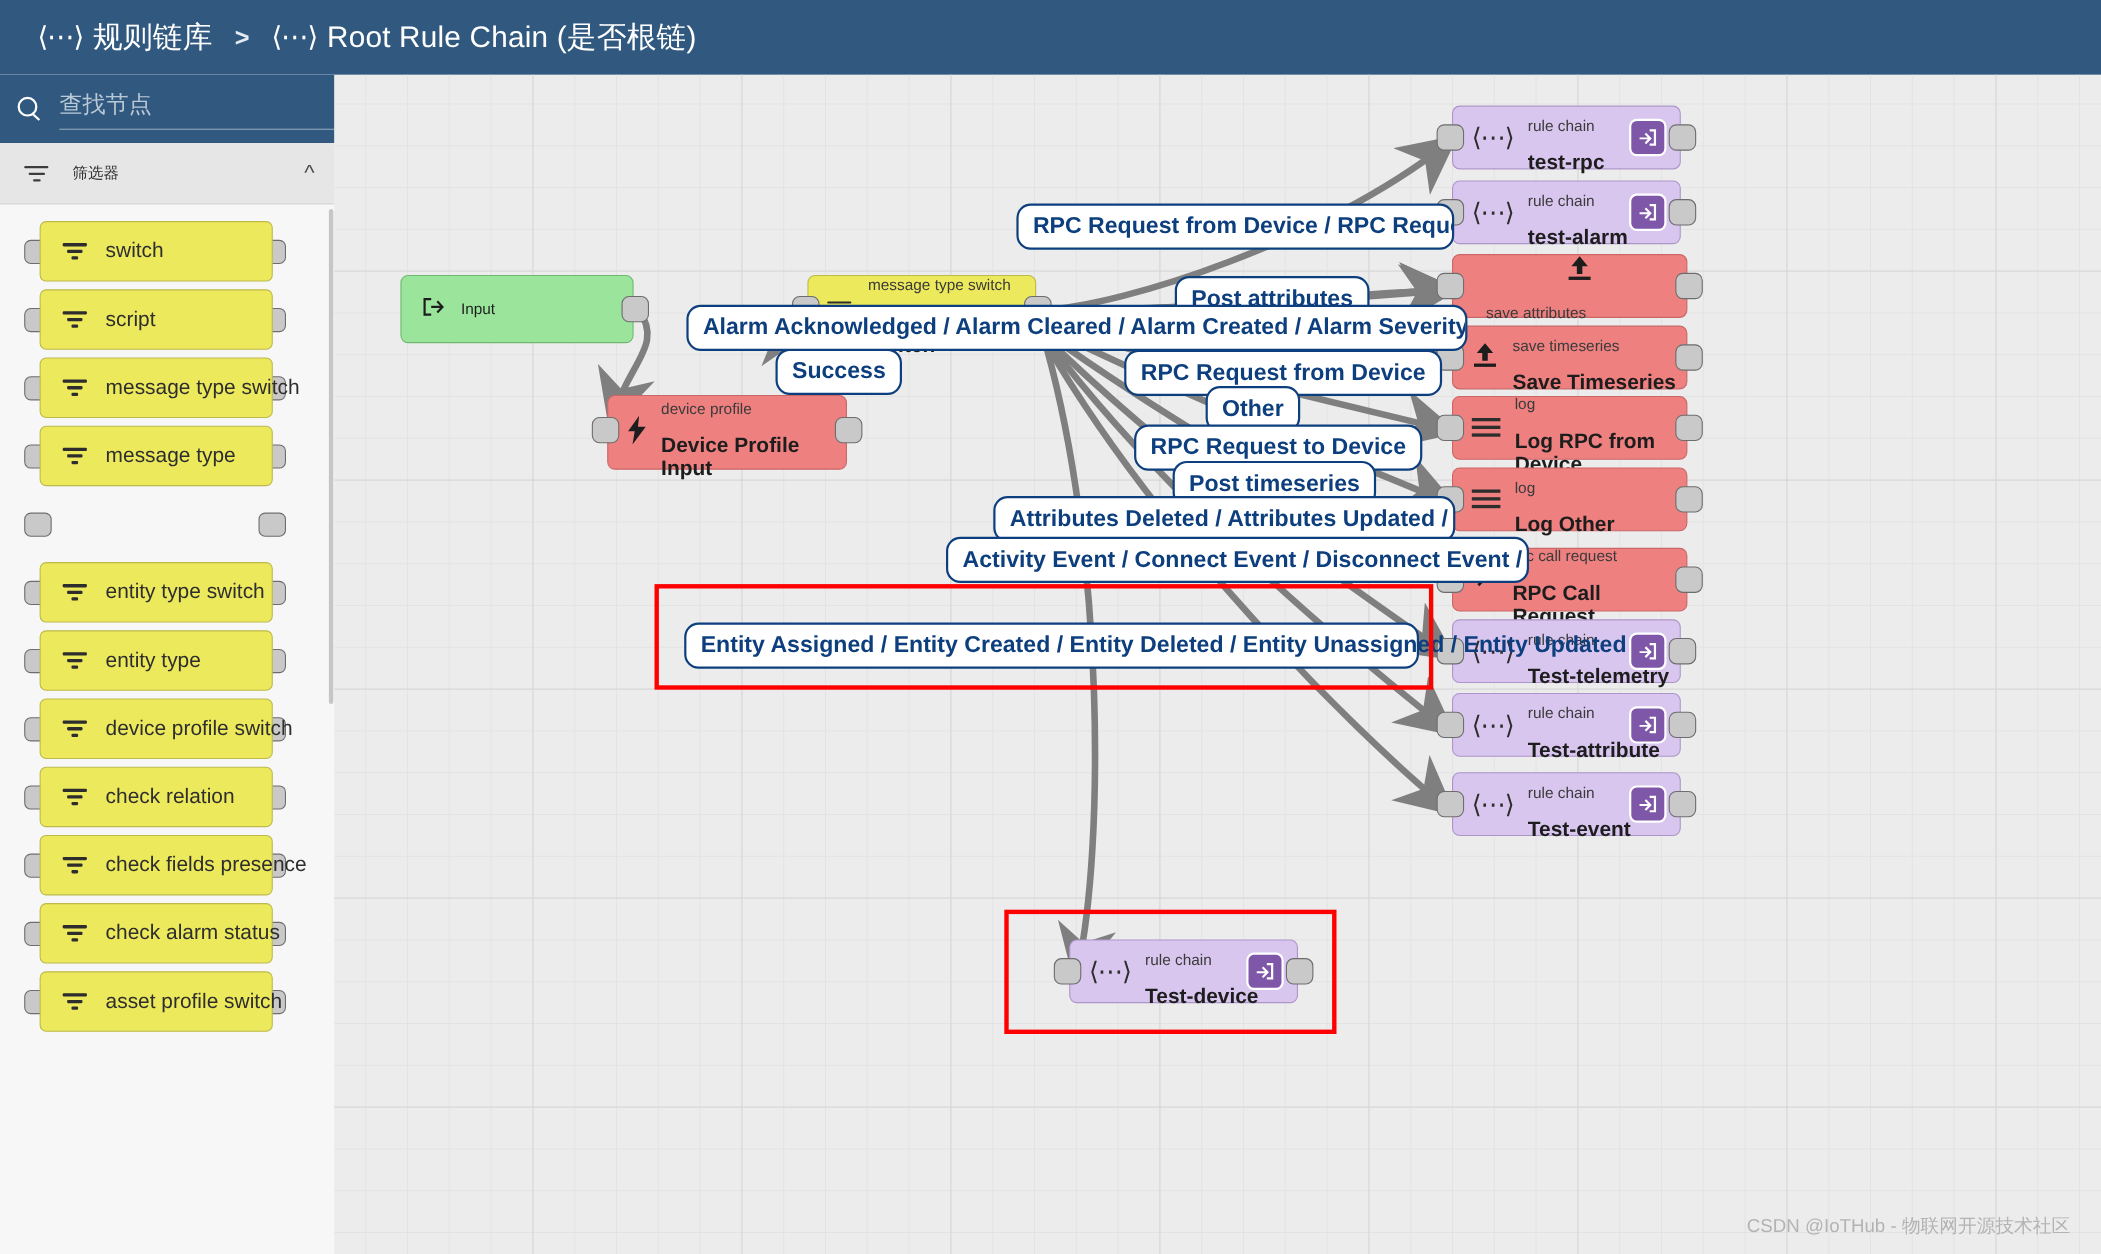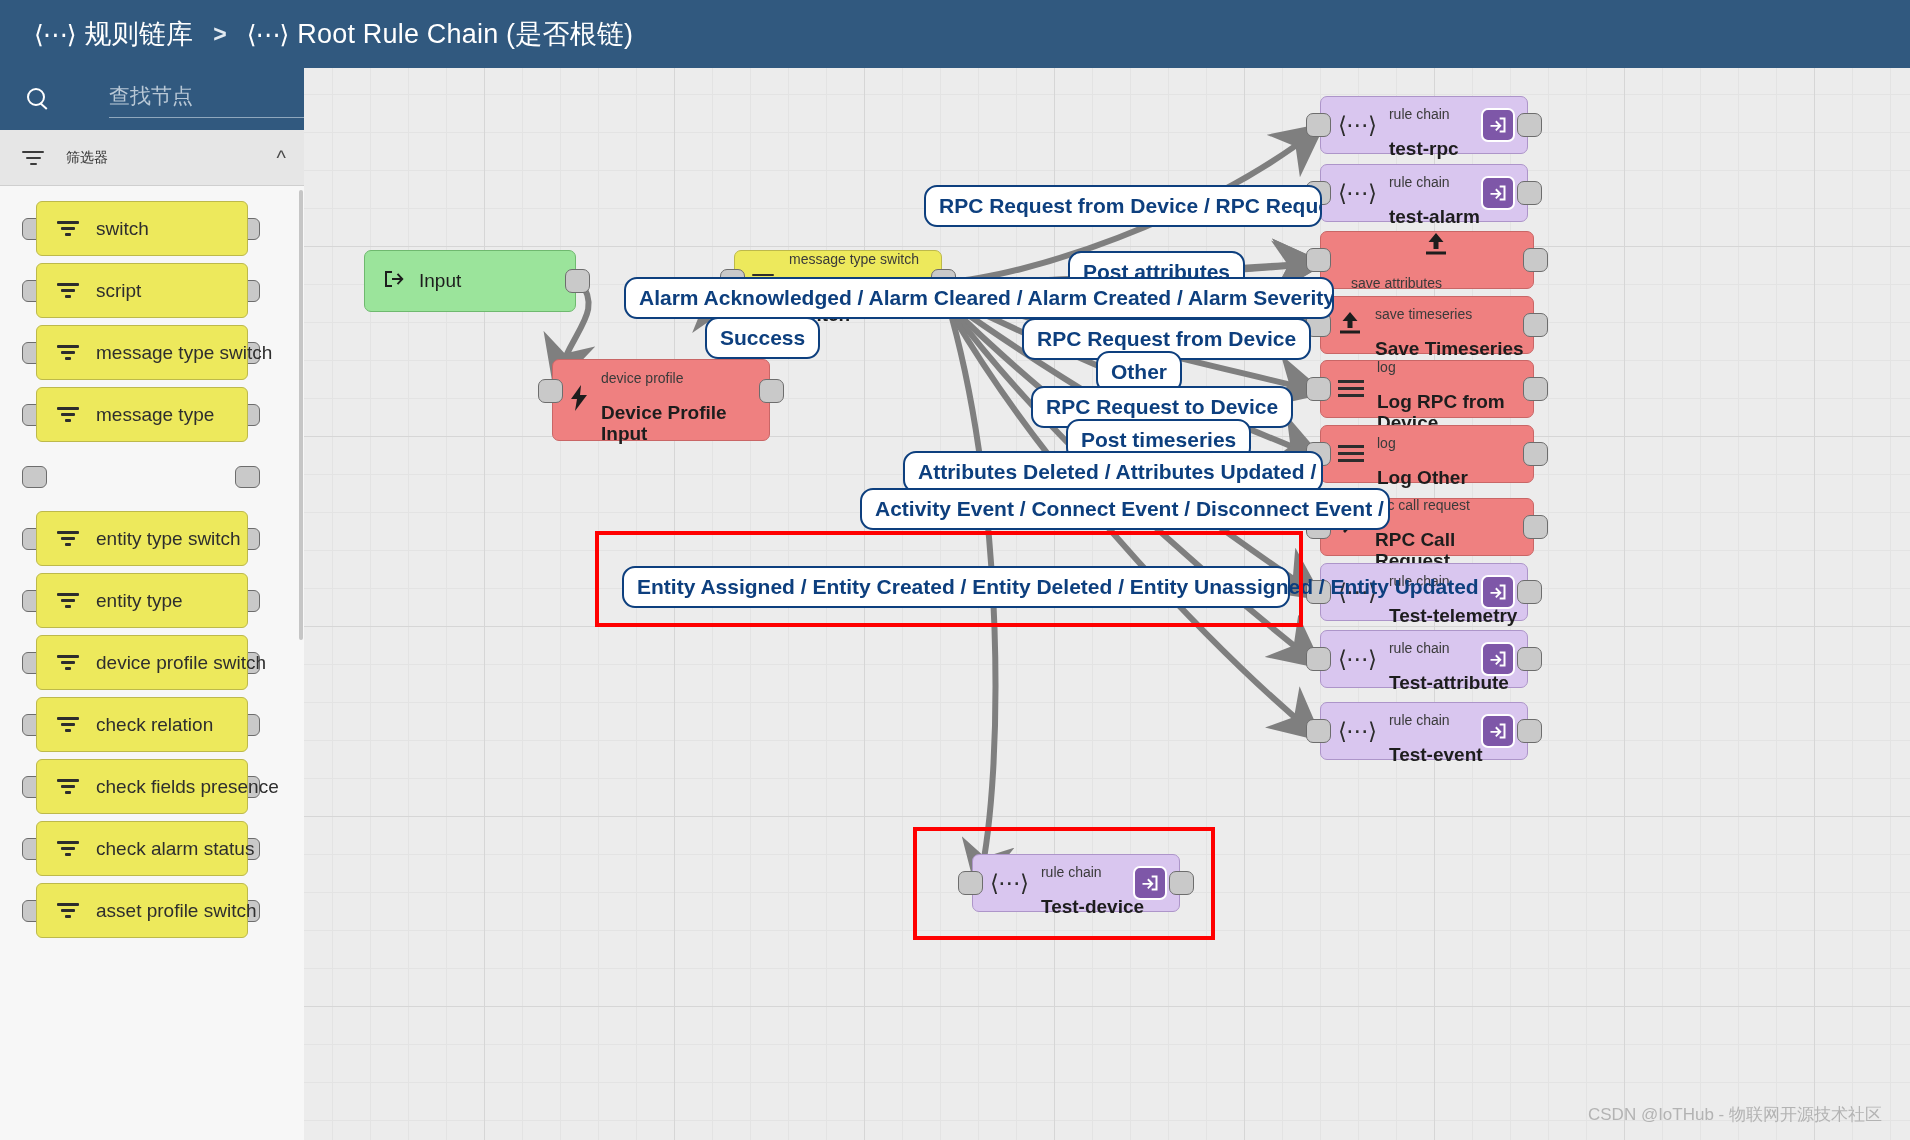--- a/index.html
+++ b/index.html
@@ -27,21 +27,21 @@
     letter-spacing: -1px;
   }
 
   
   .sidebar {
     position: absolute; left: 0; top: 68px; width: 304px; height: 1072px;
     background: #f7f7f7;
   }
   .search-wrap {
     height: 62px; background: #31597f;
-    display: flex; align-items: center; padding: 0 16px 0 25px; gap: 44px;
+    display: flex; align-items: center; padding: 0 16px 0 14px;
   }
   .search-ico { width: 26px; height: 26px; flex: 0 0 auto; position: relative; }
   .search-ico::before {
     content: ""; position: absolute; left: 2px; top: 2px;
     width: 14px; height: 14px; border: 2.3px solid #fff; border-radius: 50%;
   }
   .search-ico::after {
     content: ""; position: absolute; left: 15px; top: 16px;
     width: 9px; height: 2.3px; background: #fff; transform: rotate(42deg);
     transform-origin: left center;
@@ -113,21 +113,21 @@
   .edges { position: absolute; left: 0; top: 0; width: 1606px; height: 1072px; }
 
   
   .gnode {
     position: absolute; border-radius: 7px; border: 1px solid rgba(0,0,0,.30);
     display: flex; align-items: center; padding-left: 17px;
   }
   .gnode .txts { margin-left: 13px; line-height: 1.12; }
   .gnode .t1 { font-size: 14px; color: #3a3a3a; margin-top: 16px; }
   .gnode .t2 { font-size: 19px; color: #1d1d1d; font-weight: 700; margin-top: 15px; }
-  .gnode .single { font-size: 19px; color: #1d1d1d; }
+  .gnode .single { font-size: 14px; color: #1d1d1d; }
   .n-green  { background: #9be49b; border-color: #6fb96f; }
   .n-red    { background: #ef8080; border-color: #c96666; }
   .n-yellow { background: #ede95c; border-color: #bdb94b; }
   .n-purple { background: #d9c6ef; border-color: #ad95c9; }
   .gport {
     position: absolute; width: 25px; height: 24px; background: #c9c9c9;
     border: 1px solid #6d6d6d; border-radius: 7px;
   }
   .rc-btn {
     position: absolute; right: 12px; top: 50%; transform: translateY(-50%);
@@ -379,21 +379,21 @@
         <div class="gnode n-green" style="left: 60px; top: 182px; width: 212px; height: 62px;">
           <span class="ic"><svg width="24" height="24" viewBox="0 0 24 24">
               <path d="M3 4 h7 v2 h-5 v12 h5 v2 h-7 z" fill="#1d1d1d"></path>
               <path d="M10 11 h8 l-3.2,-3.4 1.4,-1.4 5.4,5.8 -5.4,5.8 -1.4,-1.4 3.2,-3.4 h-8 z" fill="#1d1d1d"></path>
             </svg></span>
           <div class="txts">
             <div class="single">Input</div>
           </div>
         </div>
         <span class="gport" style="top: 201px; left: 261px;"></span>
-        <div class="gnode n-red" style="left: 248px; top: 291px; width: 218px; height: 82px;">
+        <div class="gnode n-red" style="left: 248px; top: 291px; width: 218px; height: 68px;">
           <span class="ic"><svg width="18" height="26" viewBox="0 0 18 26">
               <path d="M11 0 L1 14 h6 l-2 12 L17 10 h-7 z" fill="#1d1d1d"></path>
             </svg></span>
           <div class="txts">
             <div class="t1">device profile</div>
             <div class="t2">Device Profile Input</div>
           </div>
         </div>
         <span class="gport" style="top: 311px; left: 234px;"></span>
         <span class="gport" style="top: 311px; left: 455px;"></span>

